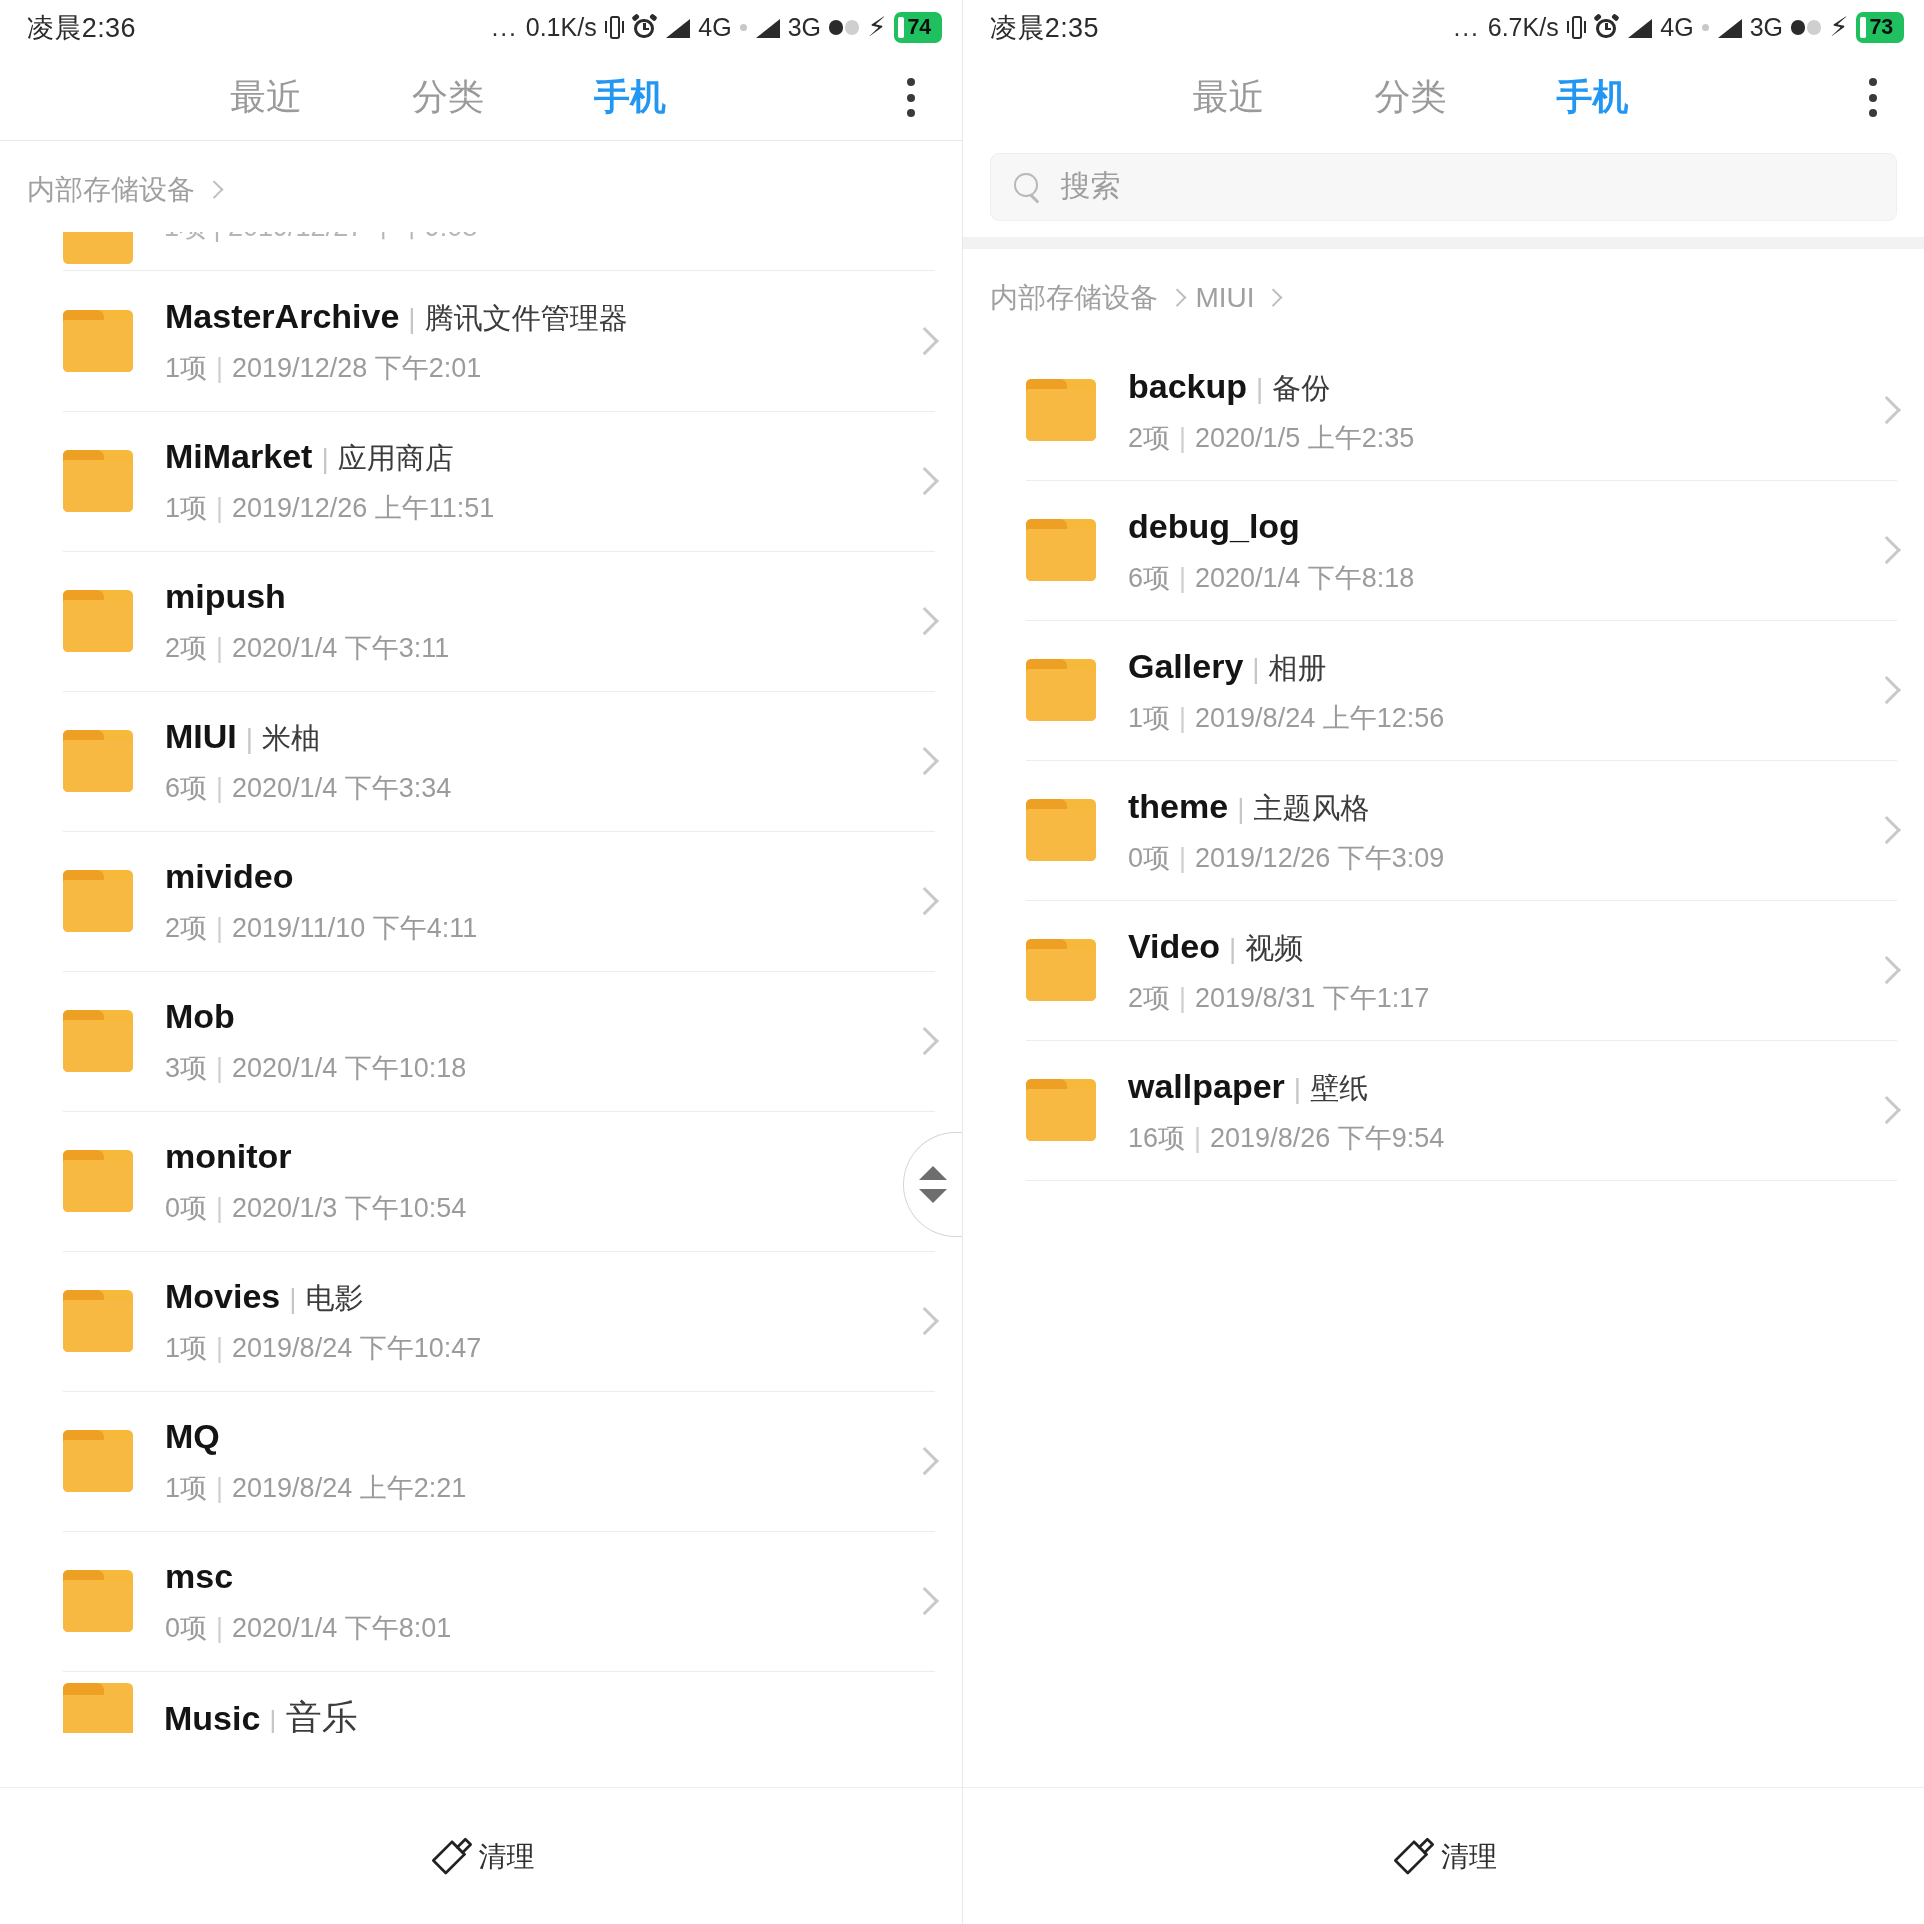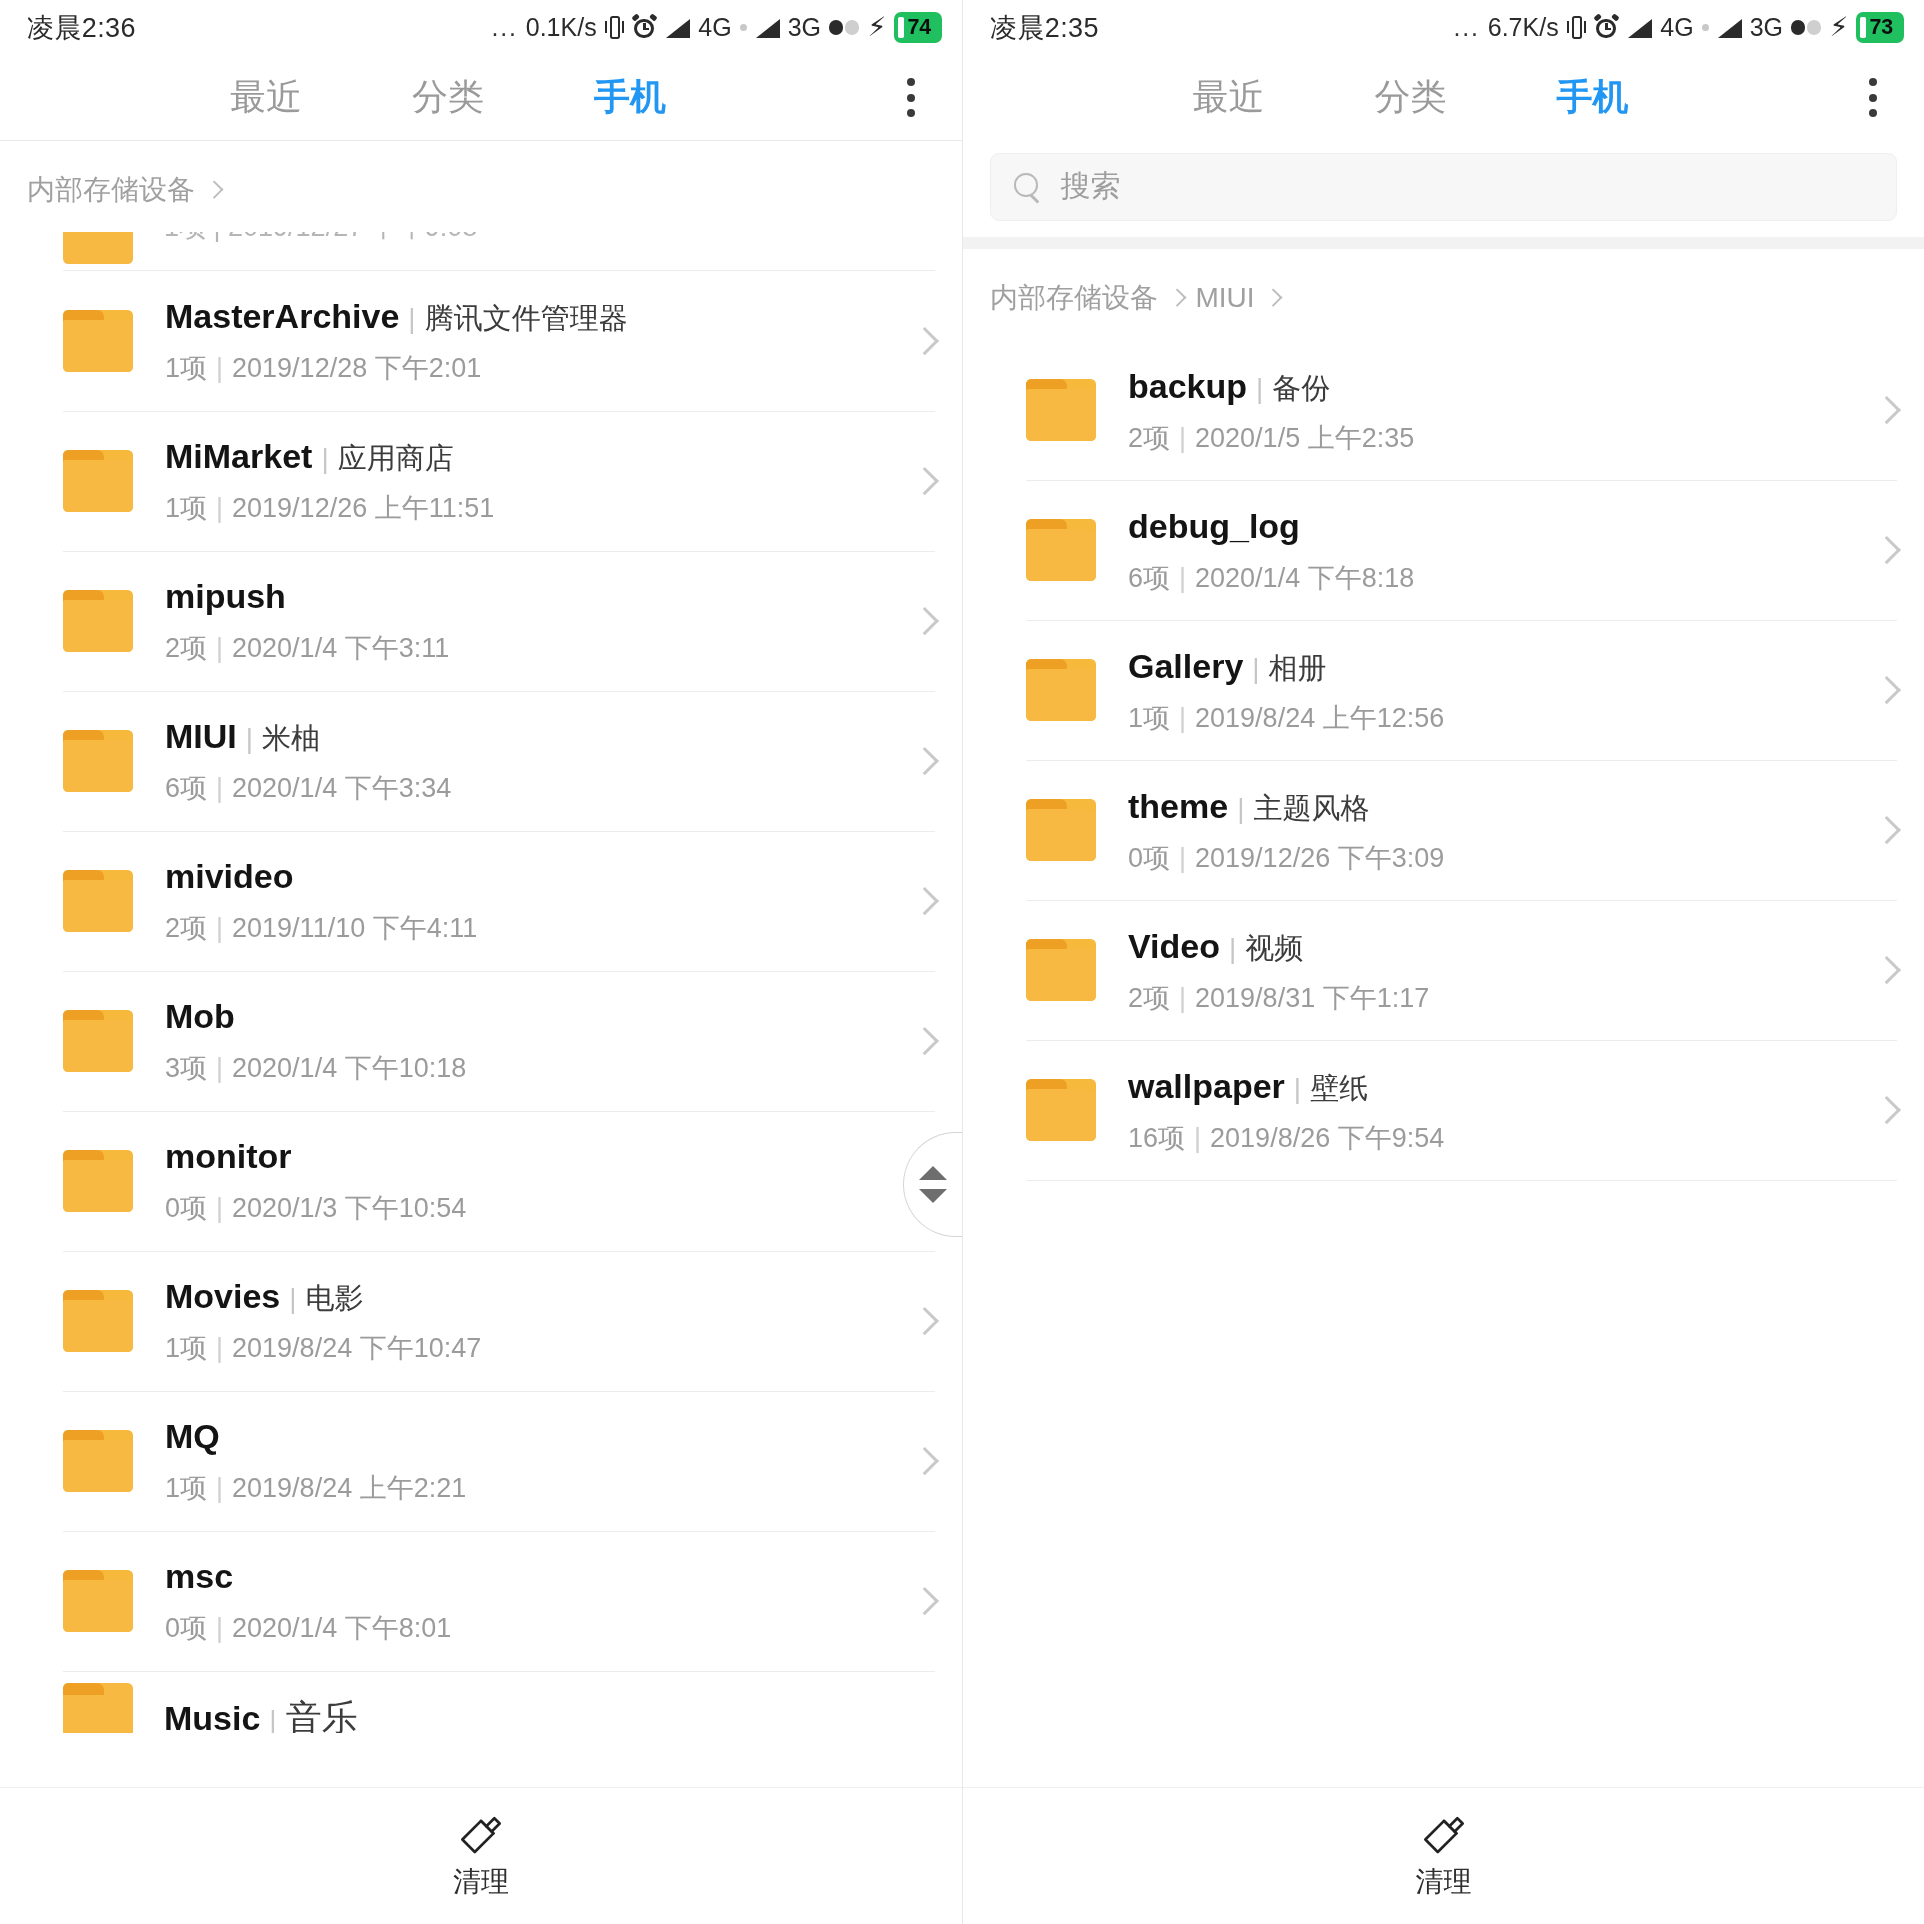--- a/index.html
+++ b/index.html
@@ -108,21 +108,21 @@
     background:#fff; border:0.9px solid #d5d5d5; border-right:none;
     border-radius:53px 0 0 53px; display:flex; flex-direction:column;
     align-items:center; justify-content:center; gap:9px; }
   .scrollthumb .up, .scrollthumb .dn { width:0; height:0; border-left:14.3px solid transparent; border-right:14.3px solid transparent; }
   .scrollthumb .up { border-bottom:14.3px solid #6e6e6e; }
   .scrollthumb .dn { border-top:14.3px solid #6e6e6e; }
 
   
   .bottombar { position:absolute; left:0; right:0; bottom:0; height:138px; background:#fff;
     border-top:0.9px solid #eeeeee; display:flex; align-items:center; justify-content:center; }
-  .btn-clean { display:flex; flex-direction:column; align-items:center; gap:3px; }
+  .btn-clean { display:flex; flex-direction:row; align-items:center; gap:3px; }
   .ic-broom { width:48px; height:48px; position:relative; }
   .ic-broom svg { display:block; }
   .clean-label { font-size:28px; color:#2e2e2e; }
 
   .list-area { position:relative; overflow:hidden;padding-left:36px; }
 </style>
 </head>
 <body>
 
 <div class="screen-wrap">

